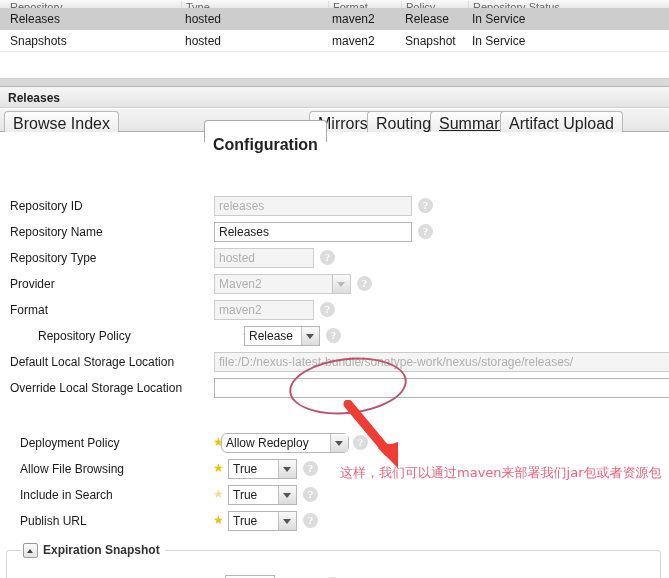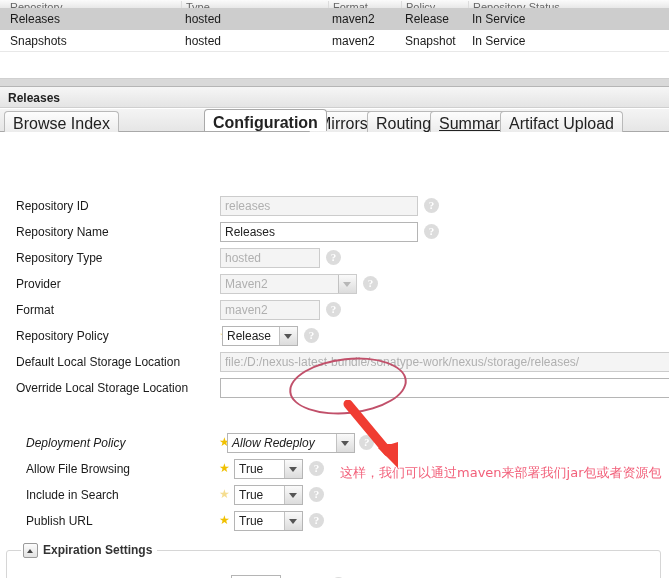--- a/index.html
+++ b/index.html
@@ -95,33 +95,33 @@
     border-top-right-radius: 4px;
     font-size: 16px; color: #222;
     padding: 3px 8px 0 8px;
     white-space: nowrap;
     cursor: pointer;
   }
   .tab.active {
     background: #ffffff;
     font-weight: bold;
     border-color: #a9a9a9;
-    top: 0; height: 22px;
-    padding-top: 4px;
+    top: 11px; height: 22px;
+    padding-top: 15px;
     z-index: 3;
   }
 
   
   #form {
     position: absolute; left: 0; top: 45px; width: 669px; height: 447px;
     background: #ffffff;
     overflow: hidden;
   }
   .frow {
-    position: absolute; left: 8px; width: 618px; height: 26px;
+    position: absolute; left: 2px; width: 618px; height: 26px;
   }
   .flabel {
     position: absolute; left: 8px; top: 5px;
     font-size: 12px; color: #1a1a1a;
     white-space: nowrap;
   }
   .flabel.ind { left: 18px; }
   .star {
     position: absolute; top: 6px;
     width: 10px; height: 10px;
@@ -340,45 +340,45 @@
       <div class="help" style="left:355px;">?</div>
     </div>
 
     <div class="frow" style="top:166px;">
       <div class="flabel">Format</div>
       <div class="star dim" style="left:211px;">★</div>
       <input class="txt ro" style="left: 212px; width: 100px;" readonly="" value="maven2">
       <div class="help" style="left:318px;">?</div>
     </div>
 
-    <div class="frow" style="top:192px;">
+    <div class="frow" style="top:192px;margin-left:28px;">
       <div class="flabel">Repository Policy</div>
       <div class="star dim" style="left:211px;">★</div>
       <div class="ddl" style="left:214px;width:76px;">
         <div class="dtext">Release</div>
         <div class="darrow"></div>
       </div>
       <div class="help" style="left:296px;">?</div>
     </div>
 
     <div class="frow" style="top:244px;">
       <div class="flabel">Override Local Storage Location</div>
       <input class="txt clip" style="left: 212px; width: 470px;" value="">
     </div>
 
     <div class="frow" style="top:218px;">
       <div class="flabel">Default Local Storage Location</div>
       <input class="txt ro clip" style="left: 212px; width: 470px;" readonly="" value="file:/D:/nexus-latest-bundle/sonatype-work/nexus/storage/releases/">
     </div>
 
 
-    <div class="frow" style="top:299px;font-style:italic;">
+    <div class="frow" style="top:299px;">
       <div class="flabel ind">Deployment Policy</div>
       <div class="star" style="left:211px;">★</div>
-      <div class="ddl" style="left:219px;width:128px;">
+      <div class="ddl" style="left:219px;width:128px;border-radius:6px;">
         <div class="dtext">Allow Redeploy</div>
         <div class="darrow"></div>
       </div>
       <div class="help" style="left:351px;">?</div>
     </div>
 
     <div class="frow" style="top:325px;">
       <div class="flabel ind">Allow File Browsing</div>
       <div class="star" style="left:211px;">★</div>
       <div class="ddl" style="left:226px;width:69px;">
@@ -404,21 +404,21 @@
       <div class="ddl" style="left:226px;width:69px;">
         <div class="dtext">True</div>
         <div class="darrow"></div>
       </div>
       <div class="help" style="left:301px;">?</div>
     </div>
 
     <div class="fieldset" style="top:418px;height:67px;">
       <div class="legend">
         <div class="toggle"></div>
-        <div class="ltext">Expiration Settings</div>
+        <div class="ltext">Expiration Snapshot</div>
       </div>
     </div>
 
     <div class="frow" style="top:441px;">
 
       <input class="txt" style="left: 223px; width: 50px;" value="1440">
 
       <div class="help" style="left:323px;">?</div>
     </div>
 

